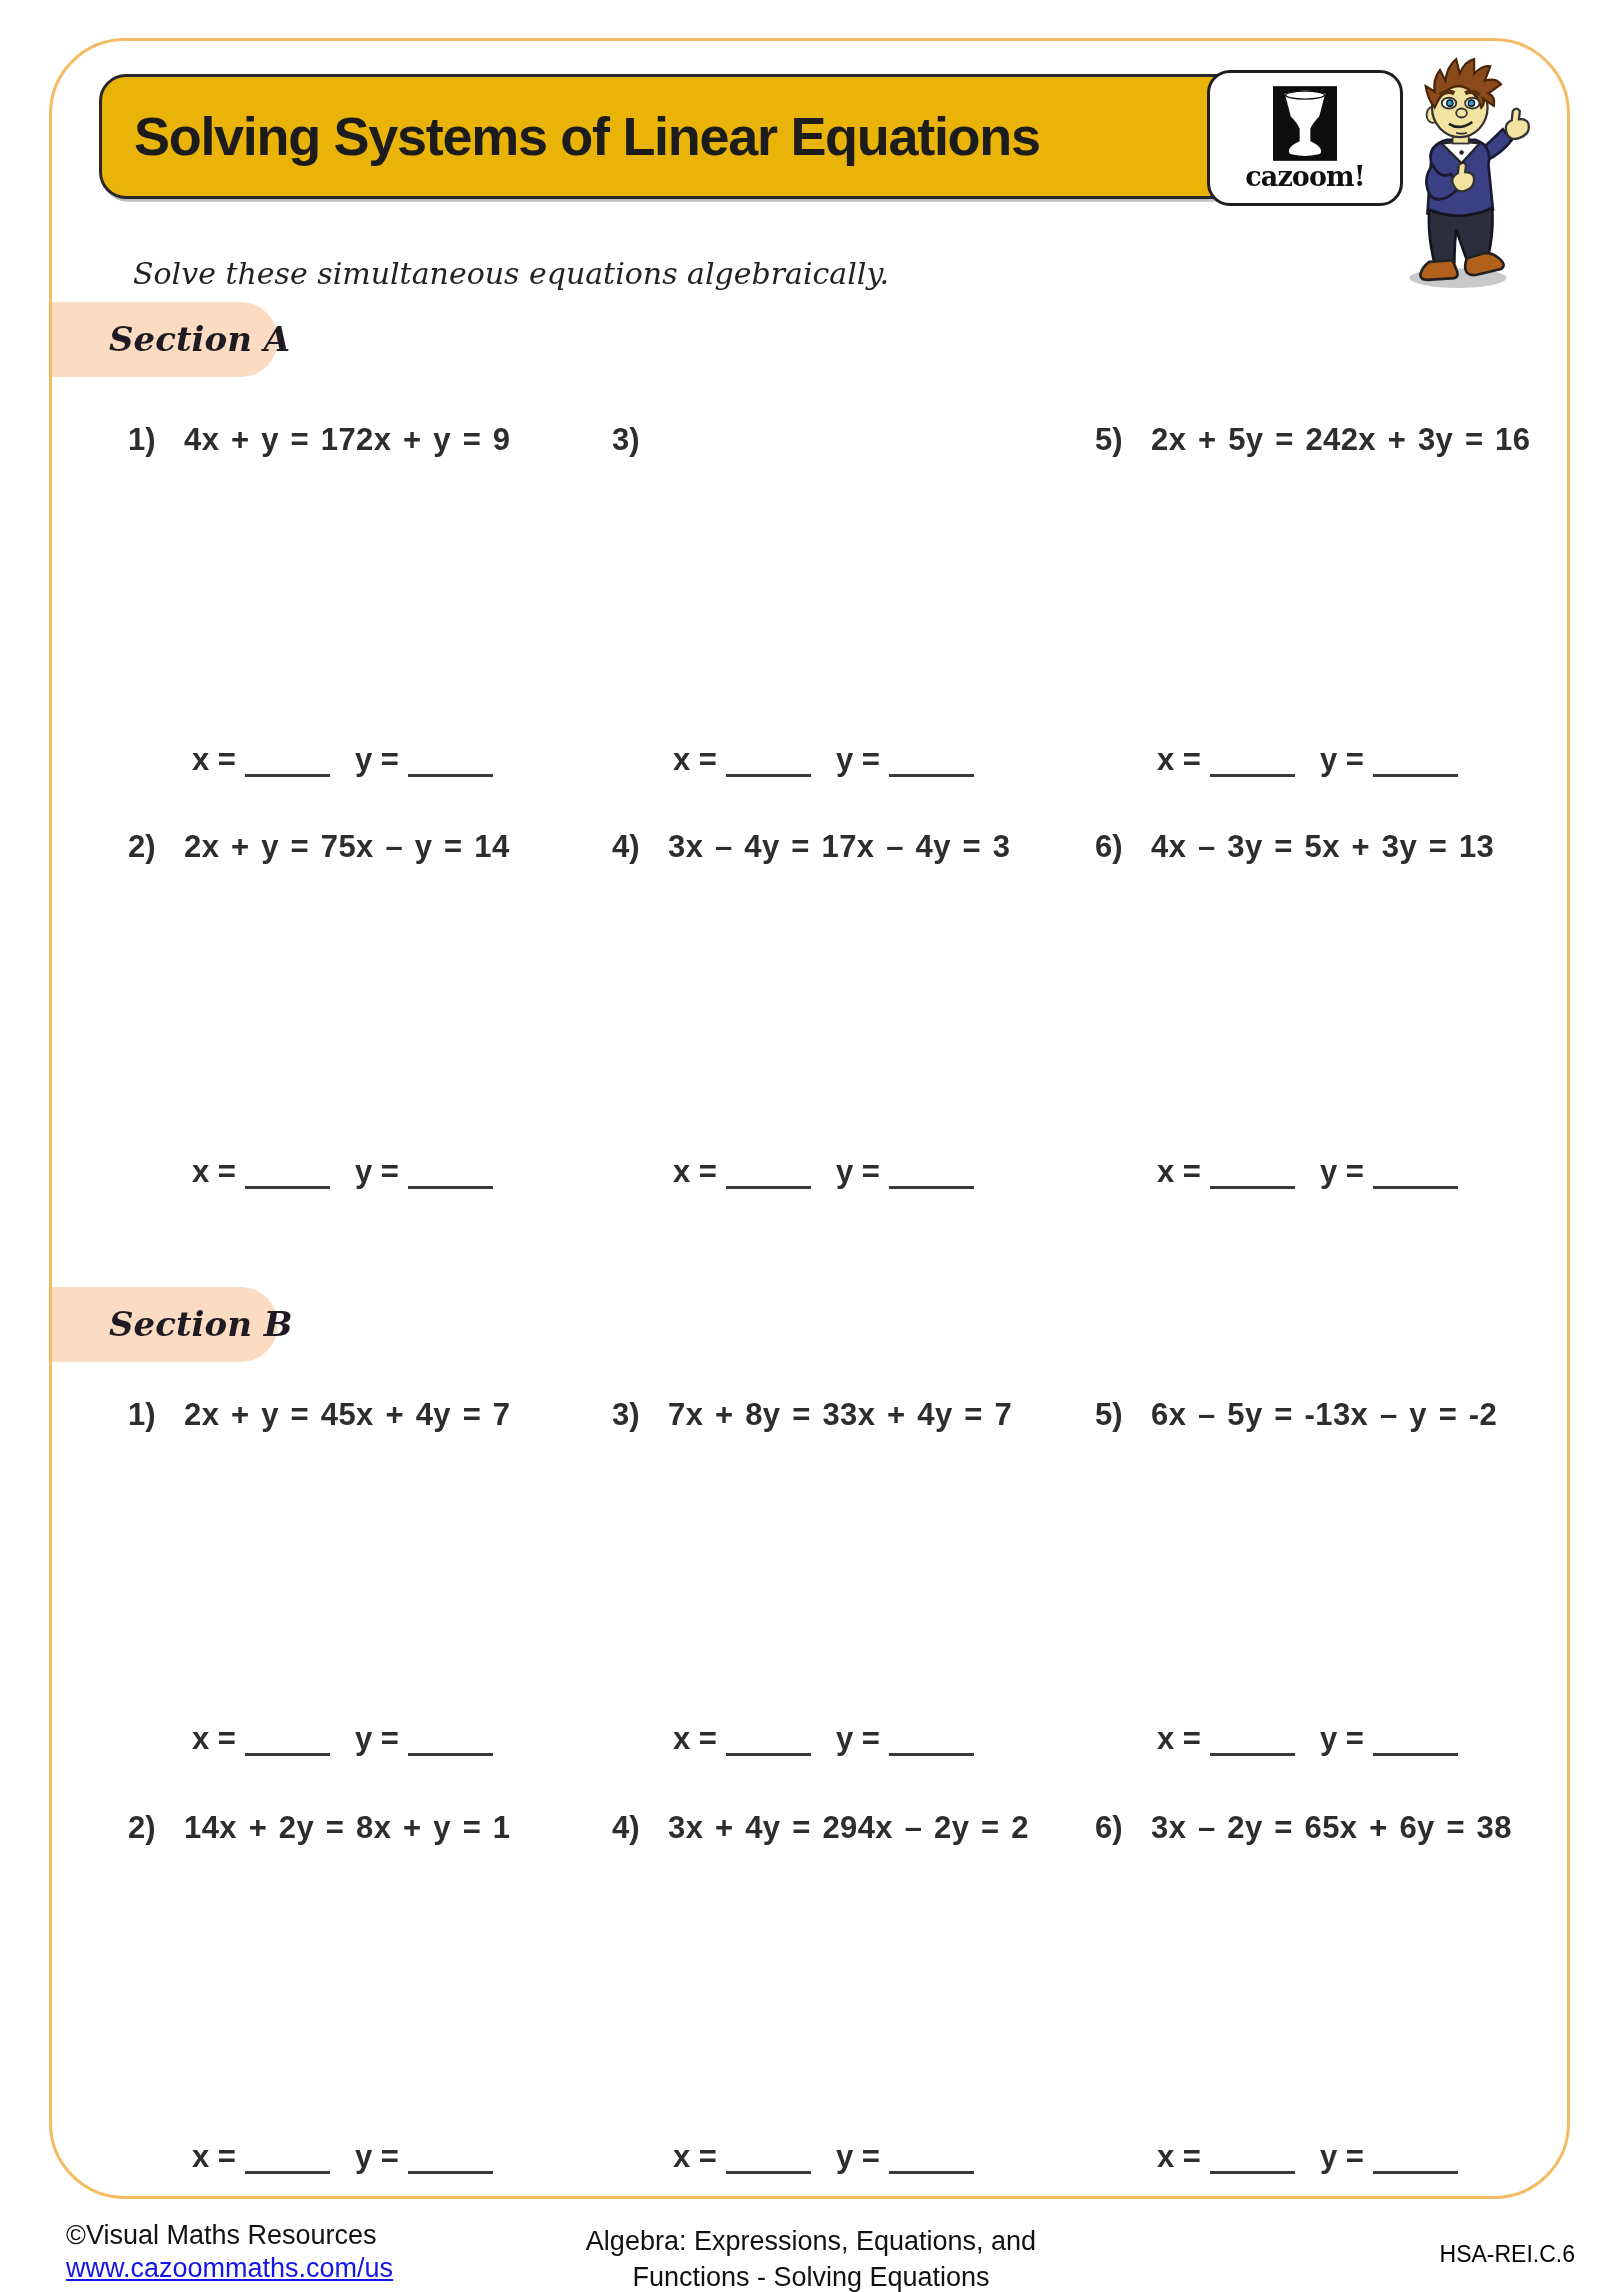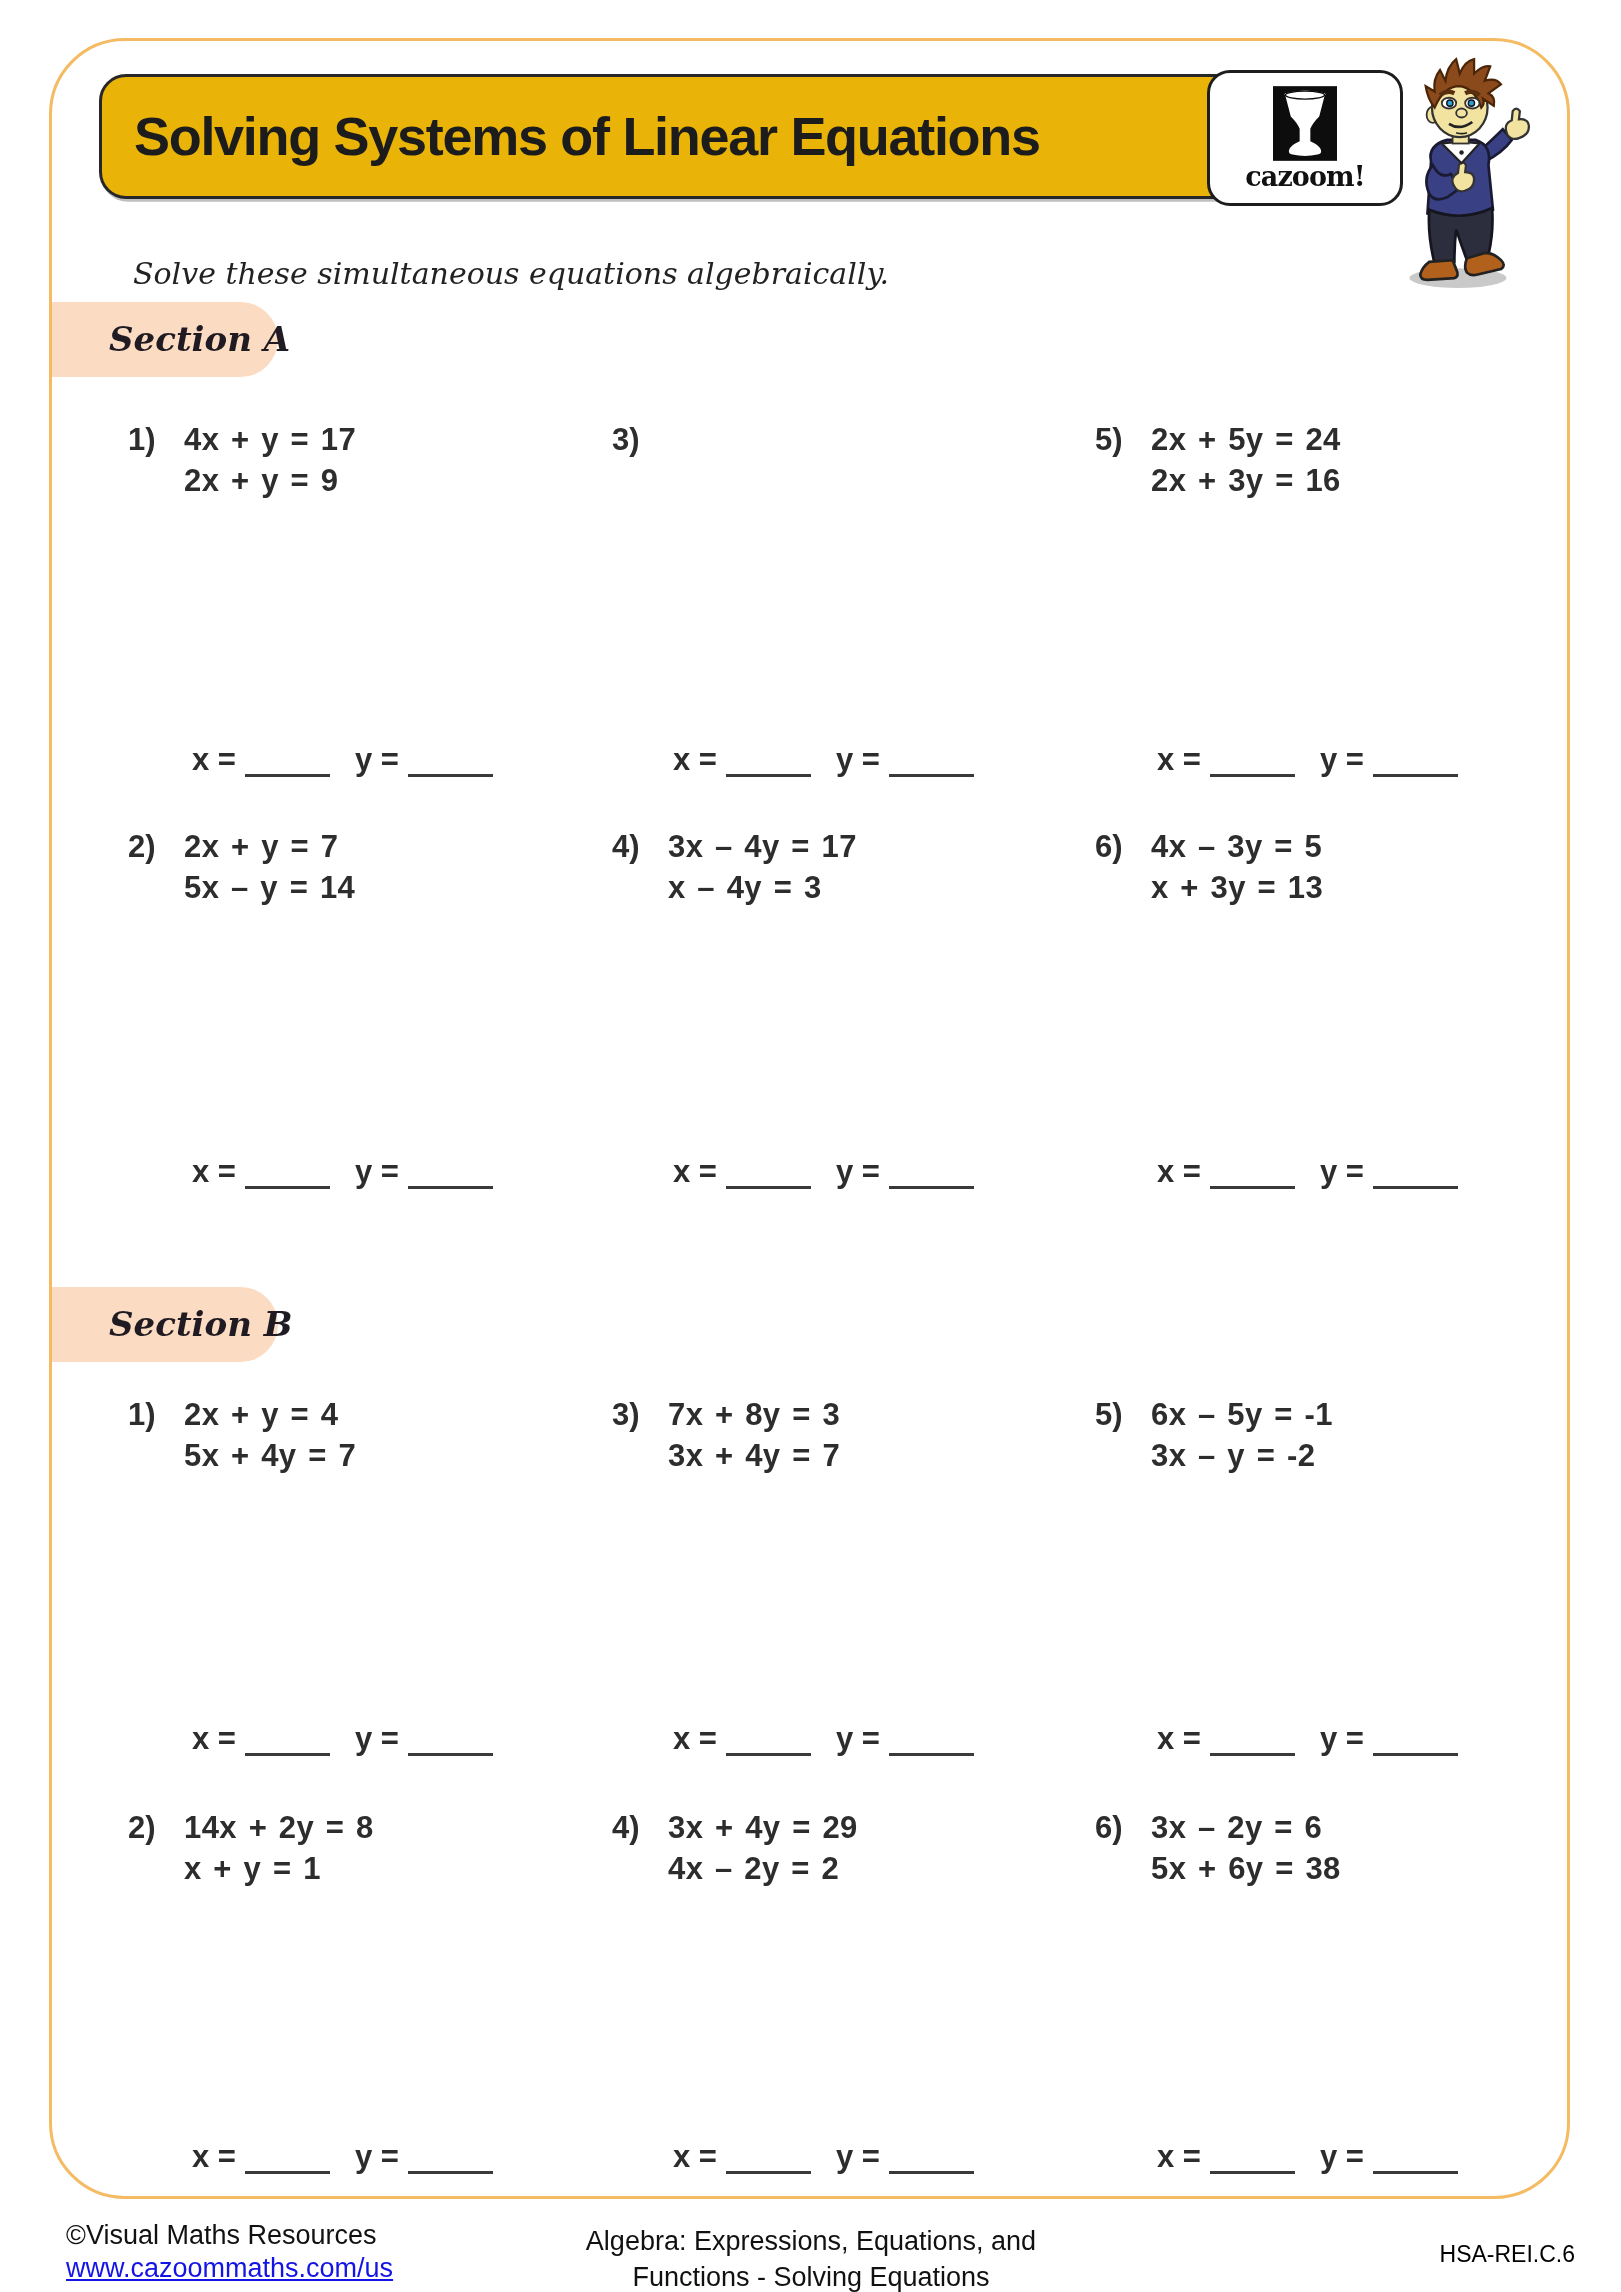--- a/index.html
+++ b/index.html
@@ -37,21 +37,21 @@
               font-family:"DejaVu Serif",serif;font-style:italic;font-weight:bold;
               font-size:34px;color:#201b22;white-space:nowrap;margin-left:25px;}
 
   
   .prow{position:absolute;left:0;width:1622px;height:107px;}
   .row-a1{top:419px;} .row-a2{top:826px;}
   .row-b1{top:1394px;} .row-b2{top:1807px;}
   .problem{position:absolute;display:flex;align-items:flex-start;}
   .p-c1{left:128px;} .p-c2{left:612px;} .p-c3{left:1095px;}
   .pnum{width:56px;font-size:31px;font-weight:bold;color:#2d2d2d;line-height:41px;}
-  .eqs{display:flex;flex-direction:column;justify-content:space-between;}
+  .eqs{display:flex;flex-direction:row;justify-content:space-between;}
   .eq{font-size:31px;font-weight:bold;color:#2d2d2d;line-height:41px;letter-spacing:0.4px;word-spacing:2.7px;white-space:nowrap;}
 
   
   .arow{position:absolute;left:8px;width:1622px;height:54px;}
   .ans-a1{top:742px;} .ans-a2{top:1154px;}
   .ans-b1{top:1721px;} .ans-b2{top:2139px;}
   .agroup{position:absolute;white-space:nowrap;}
   .a-c1{left:184px;} .a-c2{left:665px;} .a-c3{left:1149px;}
   .alabel{font-size:31px;font-weight:bold;color:#2d2d2d;}
   .blank{display:inline-block;width:85px;height:27px;border-bottom:3.6px solid #3a3a3a;

